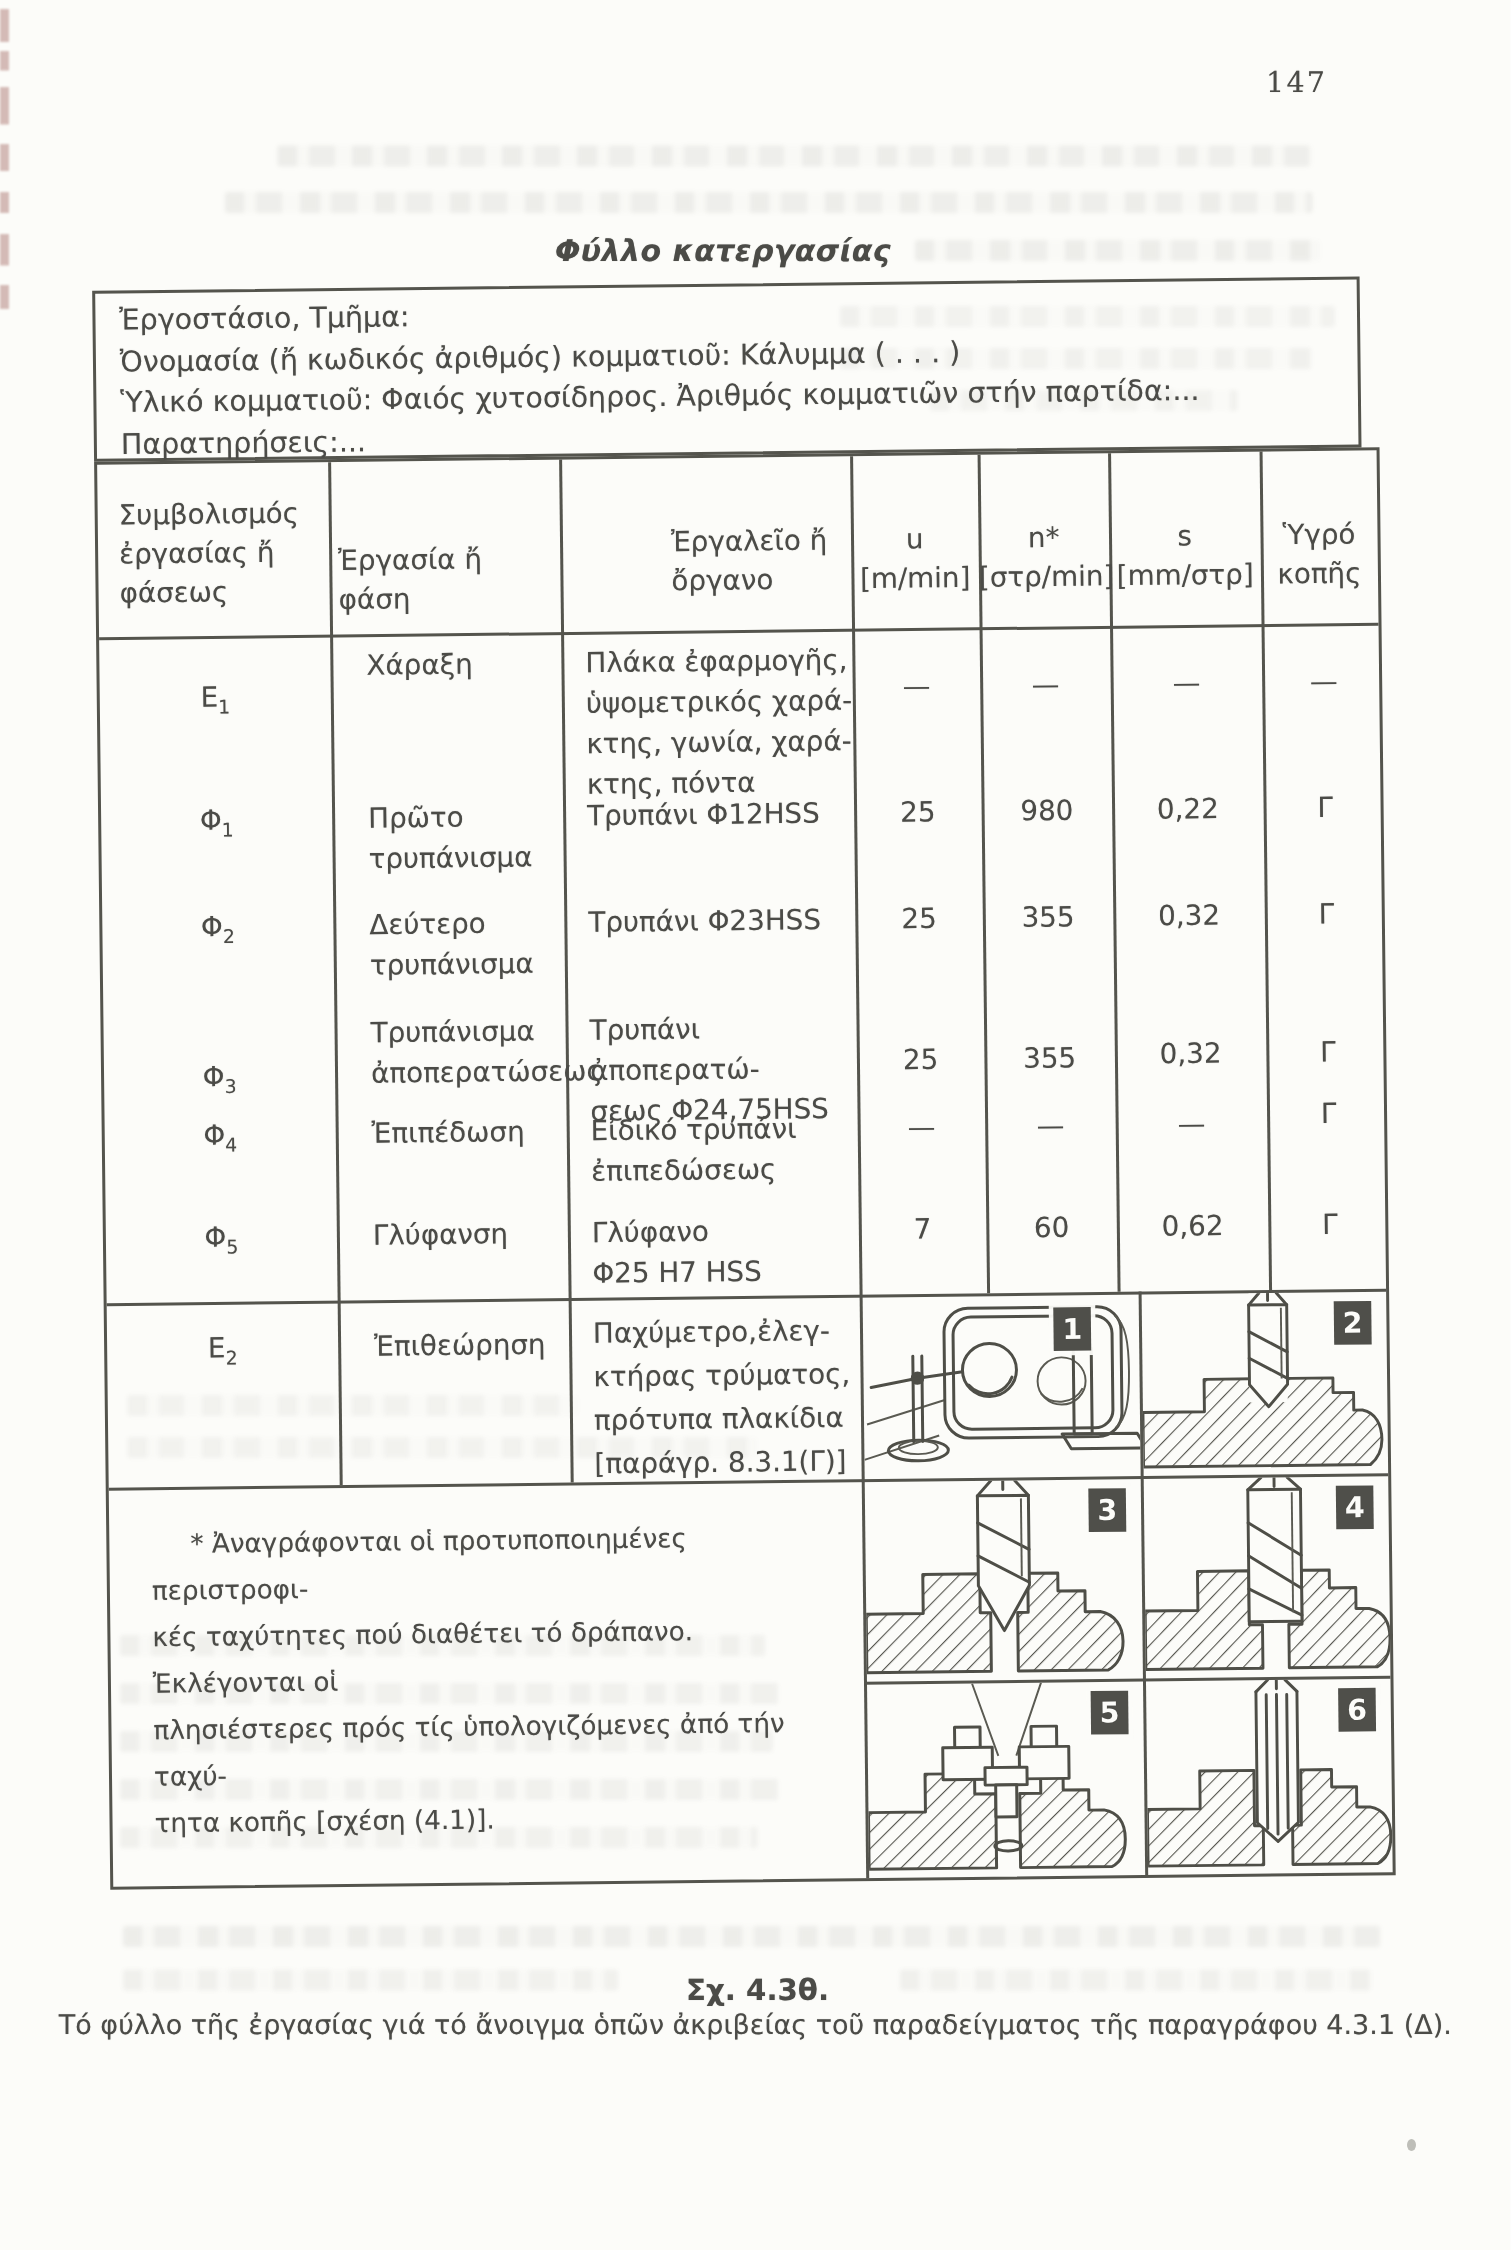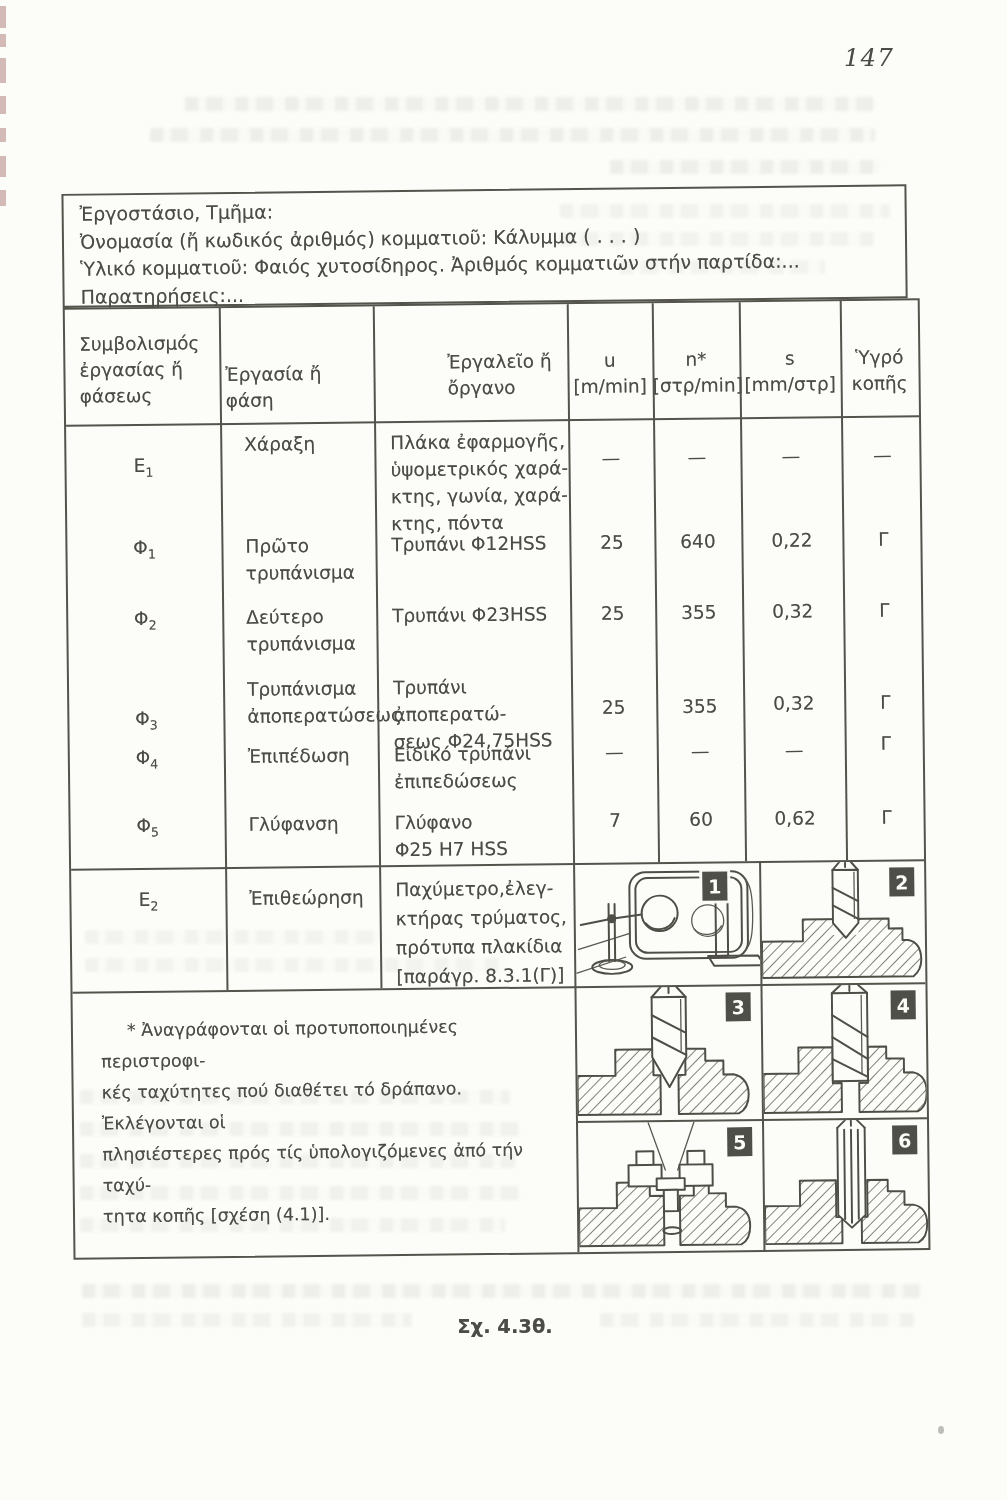--- a/index.html
+++ b/index.html
@@ -6,21 +6,21 @@
   .page{position:relative;width:1007px;height:1500px;background:#fcfcf9;overflow:hidden;
         font-family:"DejaVu Sans",sans-serif;color:#4b4b47;}
   .ink{color:#4b4b47;text-shadow:0 0 .6px rgba(75,75,71,.45);}
   
   .ghost{position:absolute;height:14px;border-radius:2px;opacity:.5;filter:blur(1.4px);
     background:repeating-linear-gradient(90deg,rgba(115,115,108,.22) 0 13px,rgba(115,115,108,.05) 13px 21px,rgba(115,115,108,.20) 21px 38px,rgba(115,115,108,.04) 38px 50px);}
   .edge-mark{position:absolute;left:0;width:6px;background:#96524c;opacity:.38;filter:blur(.6px);}
   .speck{position:absolute;width:6px;height:8px;border-radius:50%;background:#8a8a84;opacity:.55;}
   
   .page-number{position:absolute;left:844px;top:44px;font-family:"DejaVu Serif",serif;
-    font-size:24px;letter-spacing:1.5px;font-style:italic;}
+    font-size:19px;letter-spacing:1.5px;}
   .doc-title{position:absolute;left:0;top:155px;width:964px;text-align:center;
     font-style:italic;font-weight:bold;font-size:20px;letter-spacing:.3px;}
   
   .rot{position:absolute;left:0;top:0;width:100%;height:100%;
        transform:rotate(-.65deg);transform-origin:496px 770px;}
   .header-box{position:absolute;left:68px;top:189px;width:845px;height:114px;
     border:2px solid #54544d;box-sizing:border-box;padding:5px 10px 0 16px;
     font-size:19px;line-height:27.5px;}
   .sheet{position:absolute;left:68px;top:303px;width:857px;height:952px;
     border:2px solid #54544d;box-sizing:border-box;}
@@ -83,20 +83,21 @@
   <div class="ghost" style="left:80px;top:1122px;width:440px;opacity:.42;"></div>
   <div class="ghost" style="left:80px;top:1154px;width:435px;opacity:.42;"></div>
   <div class="ghost" style="left:80px;top:1186px;width:440px;opacity:.42;"></div>
   <div class="ghost" style="left:80px;top:1218px;width:425px;opacity:.4;"></div>
   <div class="ghost" style="left:82px;top:1284px;width:838px;"></div>
   <div class="ghost" style="left:82px;top:1313px;width:330px;opacity:.4;"></div>
   <div class="ghost" style="left:600px;top:1313px;width:315px;opacity:.4;"></div>
   <div class="speck" style="left:938px;top:1426px;"></div>
 
   <div class="page-number ink">147</div>
+  <div class="doc-title ink">Φύλλο κατεργασίας</div>
 
   <div class="rot">
 
     <div class="header-box ink">
       <div>Ἐργοστάσιο, Τμῆμα:</div>
       <div>Ὀνομασία (ἤ κωδικός ἀριθμός) κομματιοῦ: Κάλυμμα ( . . . )</div>
       <div>Ὑλικό κομματιοῦ: Φαιός χυτοσίδηρος. Ἀριθμός κομματιῶν στήν παρτίδα:...</div>
       <div>Παρατηρήσεις:...</div>
     </div>
 
@@ -140,21 +141,21 @@
         <div class="c-n" style="padding-top:18px;">—</div>
         <div class="c-s" style="padding-top:18px;">—</div>
         <div class="c-fl" style="padding-top:18px;">—</div>
       </div>
       <div class="row" style="top:225px;">
         <div class="c-sym"><span>Φ</span><sub>1</sub></div>
         <div class="c-op">Πρῶτο
 τρυπάνισμα</div>
         <div class="c-tool">Τρυπάνι Φ12HSS</div>
         <div class="c-u">25</div>
-        <div class="c-n">640</div>
+        <div class="c-n">980</div>
         <div class="c-s">0,22</div>
         <div class="c-fl">Γ</div>
       </div>
       <div class="row" style="top:296px;">
         <div class="c-sym"><span>Φ</span><sub>2</sub></div>
         <div class="c-op">Δεύτερο
 τρυπάνισμα</div>
         <div class="c-tool">Τρυπάνι Φ23HSS</div>
         <div class="c-u">25</div>
         <div class="c-n">355</div>
@@ -313,14 +314,15 @@
           <path class="drawline" d="M75,8 V98 L89,111 M103,8 V98 L89,111"></path>
           <path class="drawline" d="M82,10 V102 M89,10 V106 M96,10 V102" stroke-width="1.6"></path>
           <path class="drawline" d="M75,8 L83,0 M103,8 L95,0 M89,0 V6"></path>
         </svg>
         <div class="badge">6</div>
       </div>
     </div>
   </div>
 
   <div class="fig-label ink">Σχ. 4.3θ.</div>
+  <div class="fig-caption ink">Τό φύλλο τῆς ἐργασίας γιά τό ἄνοιγμα ὁπῶν ἀκριβείας τοῦ παραδείγματος τῆς παραγράφου 4.3.1 (Δ).</div>
 
 </div>
 
 </body></html>

